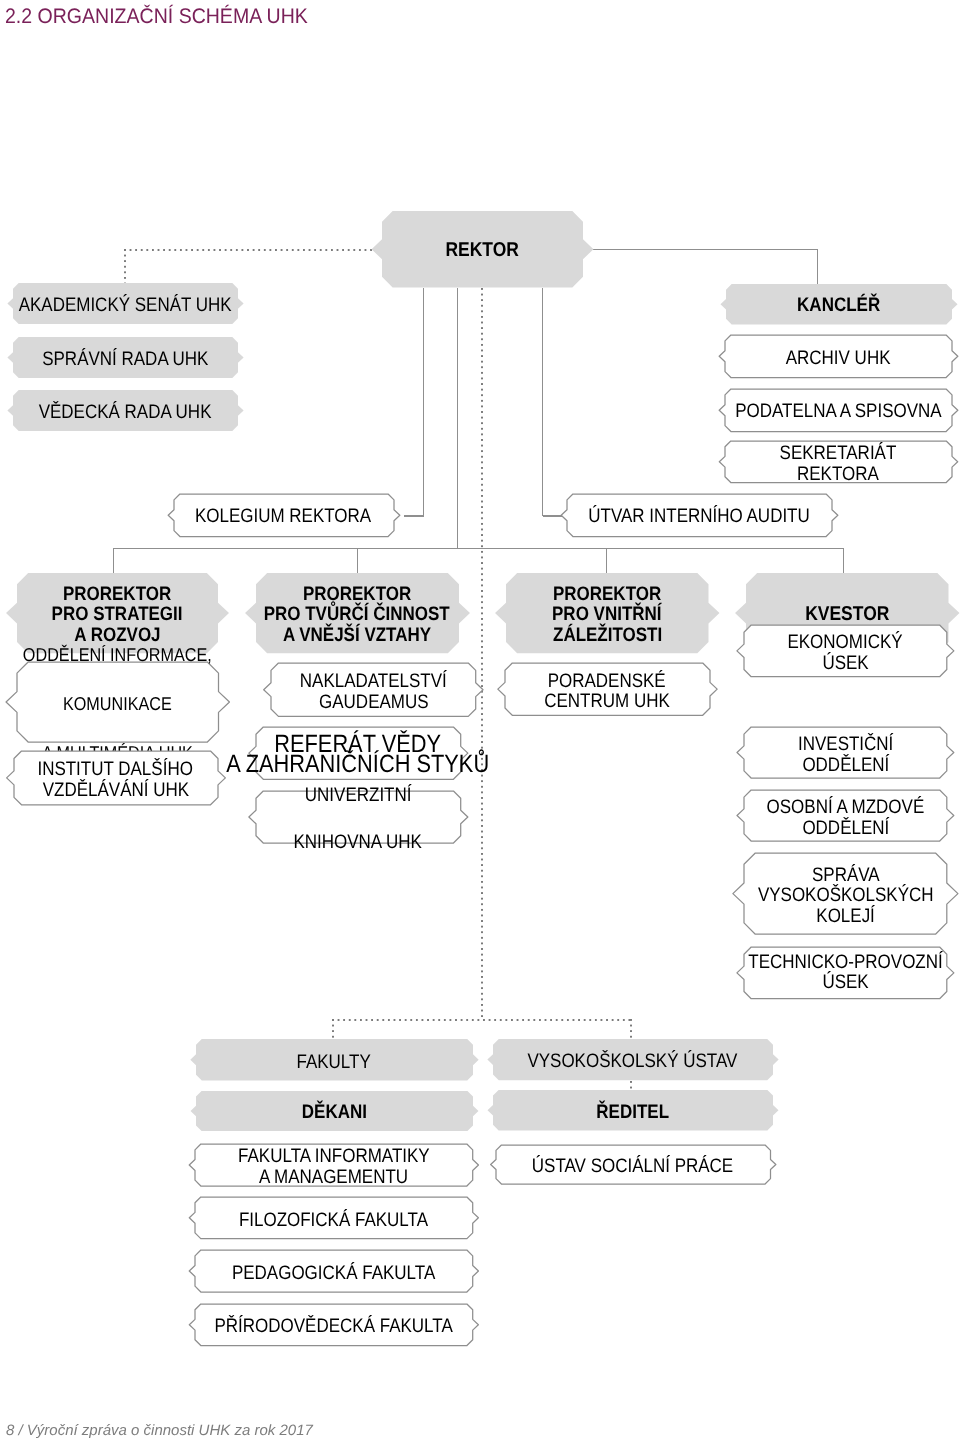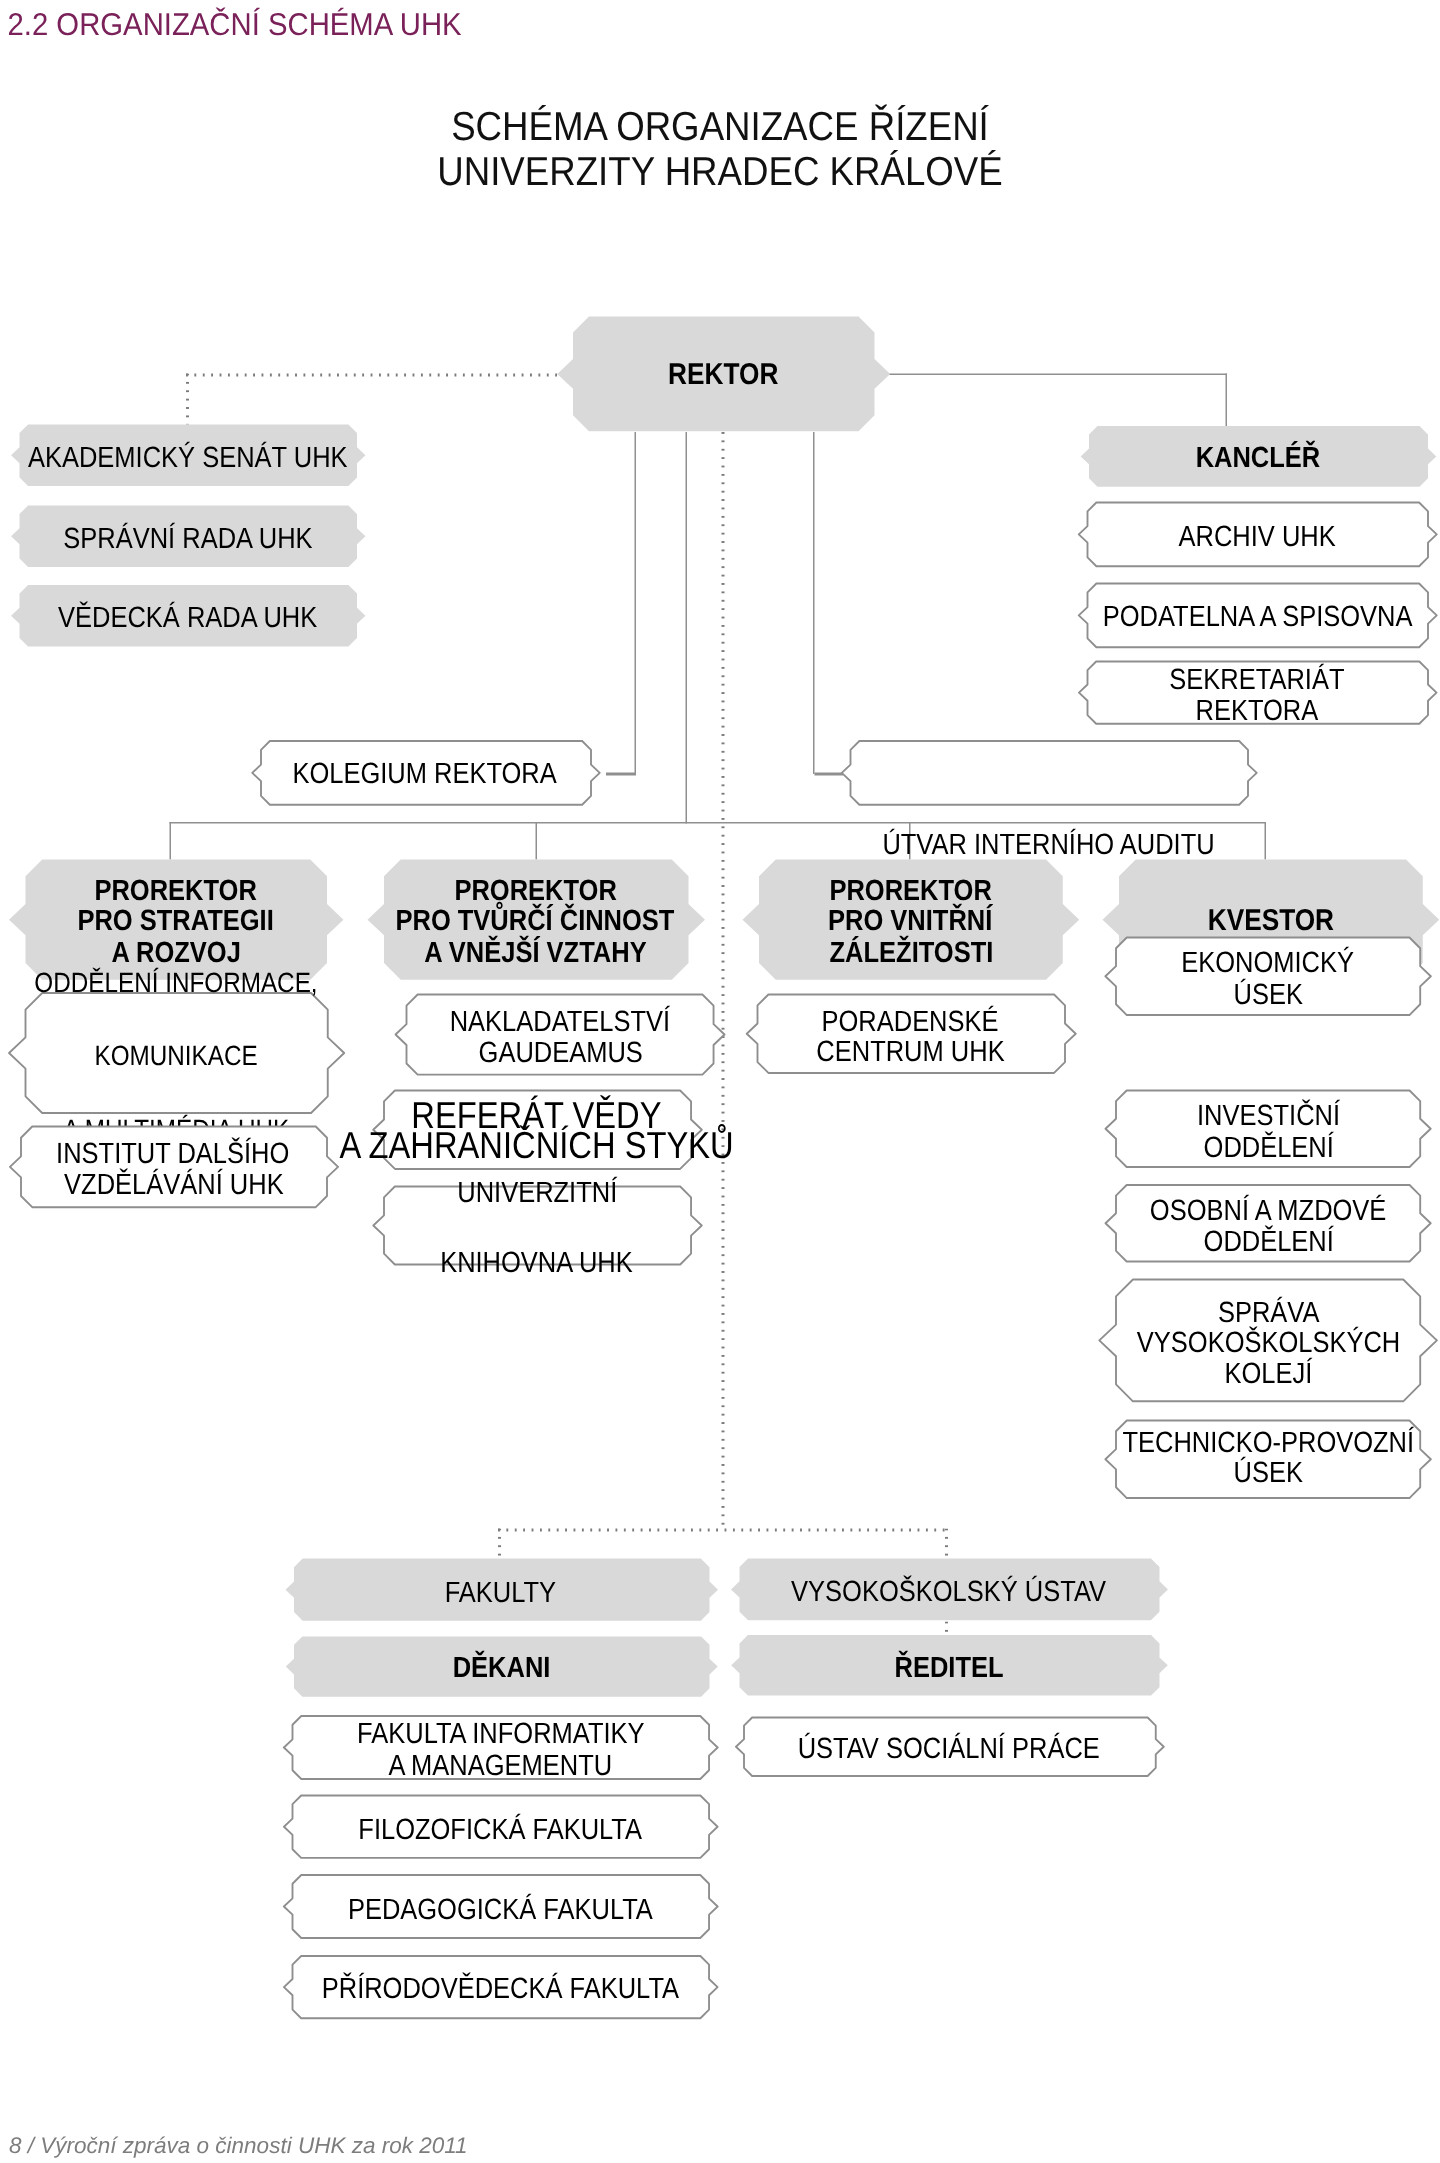--- a/index.html
+++ b/index.html
@@ -32,24 +32,20 @@
   .dot.h{height:1.5px;background-image:linear-gradient(to right,#7b7b7b 0 1.5px,transparent 1.5px 100%);
          background-size:5.6px 1.5px;background-repeat:repeat-x;}
   .dot.v{width:1.5px;background-image:linear-gradient(to bottom,#7b7b7b 0 1.5px,transparent 1.5px 100%);
          background-size:1.5px 5.6px;background-repeat:repeat-y;}
 </style>
 </head>
 <body>
 
 <div id="stage">
   <div class="sec-title">2.2 ORGANIZAČNÍ SCHÉMA UHK</div>
-  <div class="doc-title">
-    <div>SCHÉMA ORGANIZACE ŘÍZENÍ</div>
-    <div>UNIVERZITY HRADEC KRÁLOVÉ</div>
-  </div>
   <div id="lines">
       <div class="dot h" style="left: 124px; top: 249px; width: 250px;"></div>
       <div class="dot v" style="left: 124px; top: 249px; height: 34px;"></div>
       <div class="ln h" style="left: 589px; top: 249px; width: 229px;"></div>
       <div class="ln v" style="left: 817px; top: 249px; height: 35px;"></div>
       <div class="ln h" style="left: 404px; top: 515.3px; width: 20px;"></div>
       <div class="ln v" style="left: 423px; top: 288px; height: 228px;"></div>
       <div class="ln h" style="left: 543px; top: 515.3px; width: 19px;"></div>
       <div class="ln v" style="left: 542px; top: 288px; height: 228px;"></div>
       <div class="ln v" style="left: 457px; top: 288px; height: 260.5px;"></div>
@@ -135,21 +131,21 @@
           <path d="M 5.907500000000001 0 L 214.0925 0 L 220 5.907500000000001 L 220 15.725 L 225.8225 21.25 L 220 26.775 L 220 36.5925 L 214.0925 42.5 L 5.907500000000001 42.5 L 0 36.5925 L 0 26.775 L -5.822500000000001 21.25 L 0 15.725 L 0 5.907500000000001 Z" fill="#ffffff" stroke="#8e8e8e" stroke-width="1.25" stroke-linejoin="round"></path>
         </svg>
         <div class="lbl" style="font-size: 19.4954px; line-height: 20.825px; font-weight: 400;">
           <span>KOLEGIUM REKTORA</span>
         </div>
       </div>
       <div class="node" style="left: 567px; top: 493.5px; width: 265px; height: 42.5px;">
         <svg width="265" height="42.5">
           <path d="M 5.907500000000001 0 L 259.0925 0 L 265 5.907500000000001 L 265 15.725 L 270.8225 21.25 L 265 26.775 L 265 36.5925 L 259.0925 42.5 L 5.907500000000001 42.5 L 0 36.5925 L 0 26.775 L -5.822500000000001 21.25 L 0 15.725 L 0 5.907500000000001 Z" fill="#ffffff" stroke="#8e8e8e" stroke-width="1.25" stroke-linejoin="round"></path>
         </svg>
-        <div class="lbl" style="font-size: 19.4954px; line-height: 20.825px; font-weight: 400; margin-top: 47px;">
+        <div class="lbl" style="font-size: 19.4954px; line-height: 20.825px; font-weight: 400;">
           <span>ÚTVAR INTERNÍHO AUDITU</span>
         </div>
       </div>
       <div class="node" style="left: 17px; top: 572.8px; width: 201px; height: 80.2px;">
         <svg width="201" height="80.2">
           <path d="M 11.147800000000002 0 L 189.8522 0 L 201 11.147800000000002 L 201 29.674 L 211.9874 40.1 L 201 50.526 L 201 69.0522 L 189.8522 80.2 L 11.147800000000002 80.2 L 0 69.0522 L 0 50.526 L -10.987400000000001 40.1 L 0 29.674 L 0 11.147800000000002 Z" fill="#D9D9D9" stroke="none" stroke-width="0" stroke-linejoin="round"></path>
         </svg>
         <div class="lbl" style="font-size: 19.4954px; line-height: 20.825px; font-weight: 700;">
           <span>PROREKTOR</span>
           <span>PRO STRATEGII</span>
@@ -352,14 +348,14 @@
       </div>
       <div class="node" style="left: 495.5px; top: 1145px; width: 274.5px; height: 39px;">
         <svg width="274.5" height="39">
           <path d="M 5.421 0 L 269.079 0 L 274.5 5.421 L 274.5 14.43 L 279.843 19.5 L 274.5 24.57 L 274.5 33.579 L 269.079 39 L 5.421 39 L 0 33.579 L 0 24.57 L -5.343 19.5 L 0 14.43 L 0 5.421 Z" fill="#ffffff" stroke="#8e8e8e" stroke-width="1.25" stroke-linejoin="round"></path>
         </svg>
         <div class="lbl" style="font-size: 19.4954px; line-height: 20.825px; font-weight: 400;">
           <span>ÚSTAV SOCIÁLNÍ PRÁCE</span>
         </div>
       </div>
     </div>
-  <div class="footer">8 / Výroční zpráva o činnosti UHK za rok 2011</div>
+  <div class="footer">8 / Výroční zpráva o činnosti UHK za rok 2017</div>
 </div>
 
 </body></html>

